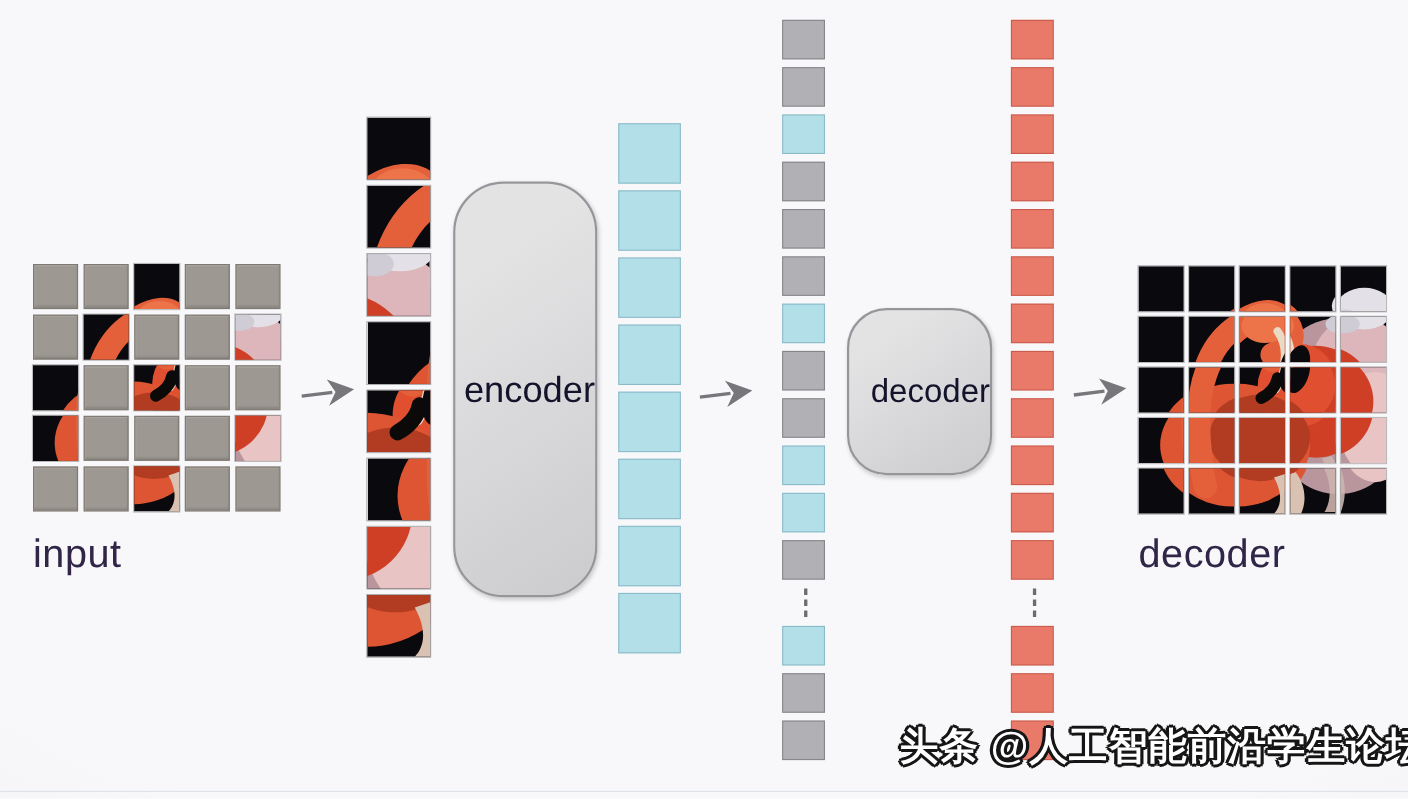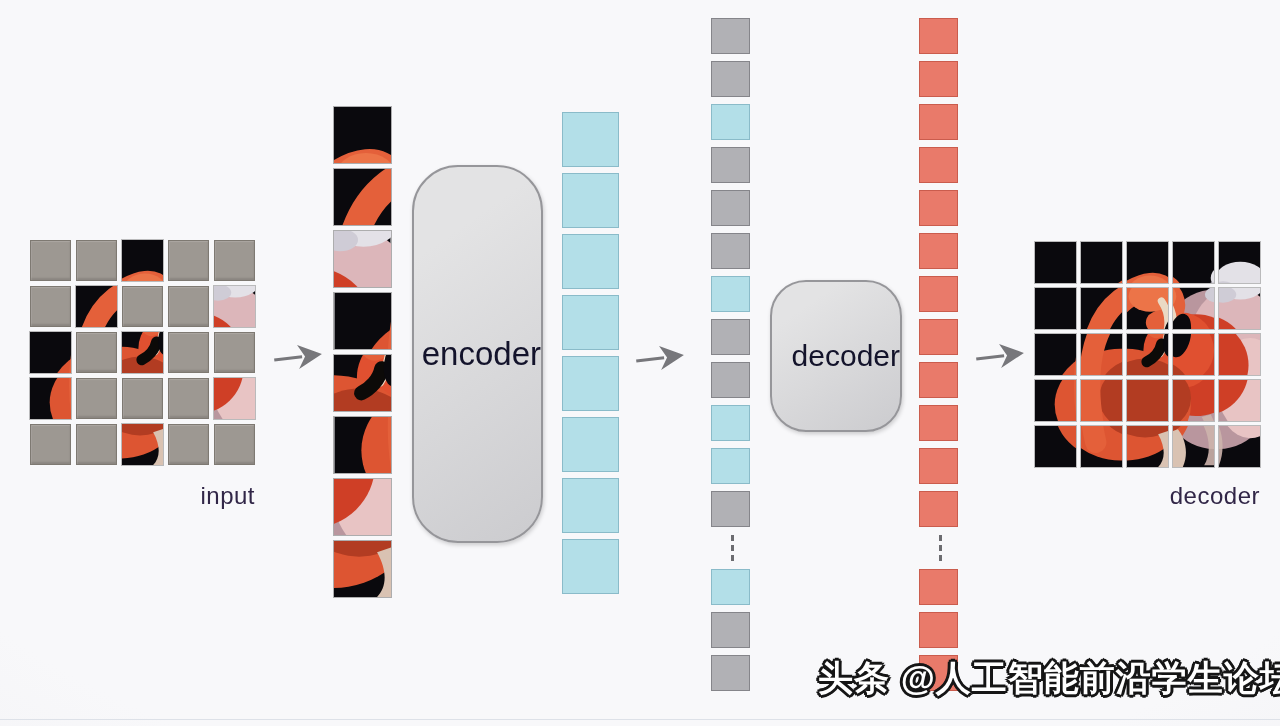--- a/index.html
+++ b/index.html
@@ -35,21 +35,21 @@
   .dots::after{content:"";position:absolute;left:50%;top:1px;bottom:1px;border-left:3px dashed #6c6c70}
 
   
   .box{position:absolute;display:flex;align-items:center;justify-content:flex-end;
        background:linear-gradient(145deg,#e3e3e4 20%,#cdcdd0 95%);
        border:2px solid #96969a;color:#13132b;box-shadow:1px 2px 4px rgba(0,0,0,.18)}
   #encoder-box{left:412px;top:165px;width:131px;height:378px;border-radius:46px;font-size:33px}
   #decoder-box{left:770px;top:280px;width:132px;height:152px;border-radius:36px;font-size:30px}
 
   
-  .diagram-label{position:absolute;width:225px;text-align:right;font-size:24px;
+  .diagram-label{position:absolute;width:225px;text-align:left;font-size:36px;
                  color:var(--label-text,#312647);letter-spacing:.5px}
   #input-label{left:30px;top:482px}
   #target-label{left:1035px;top:482px}
 
   
   .arrow{position:absolute;width:52px;height:32px}
   #arrow-1{left:272px;top:340px;transform:rotate(-5deg)}
   #arrow-2{left:634px;top:341px;transform:rotate(-5deg)}
   #arrow-3{left:974px;top:339px;transform:rotate(-5deg)}
   .arrow line{stroke:var(--arrow,#77777b);stroke-width:3}

